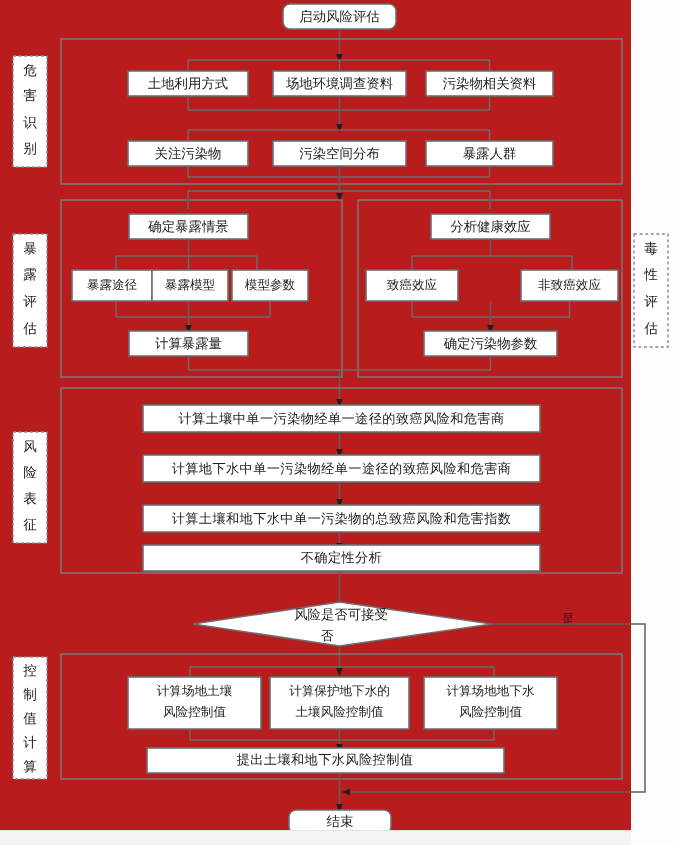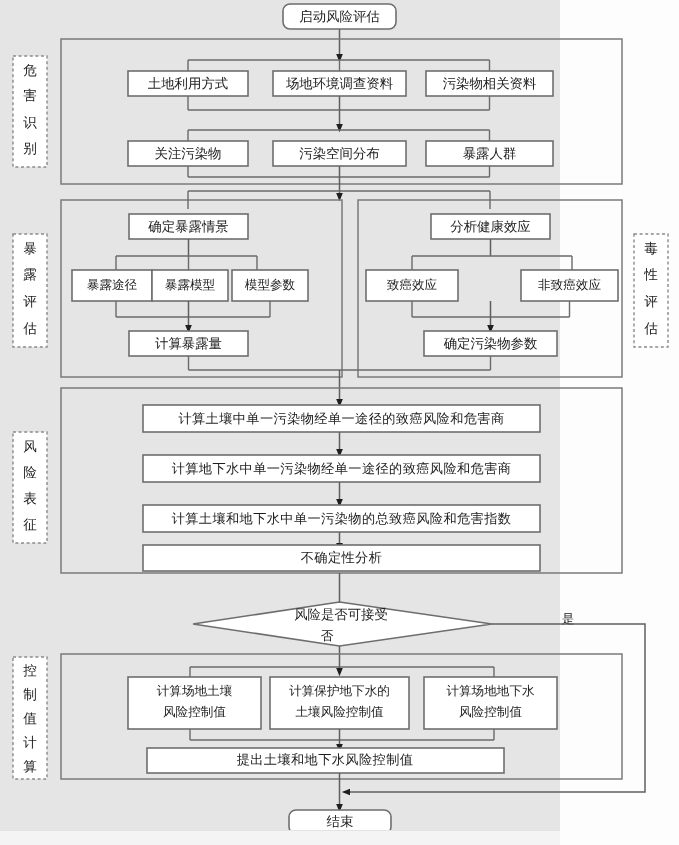--- a/index.html
+++ b/index.html
@@ -1,21 +1,21 @@
 <!DOCTYPE html>
 <html><head>
 <meta charset="utf-8">
 <style>
   html,body{margin:0;padding:0;background:#ffffff;}
   body{
     width:679px;height:845px;overflow:hidden;
     font-family:"Liberation Serif","DejaVu Serif",serif;
     background:#fdfdfd;
   }
-  #stage{position:relative;width:560px;height:845px;background:#e5e5e5;}
+  #stage{position:relative;width:631px;height:845px;background:#b91c1c;}
   #stage::after{
     content:"";position:absolute;left:0;right:0;bottom:0;height:14px;
     background:#f4f4f4;border-top:1px solid #e3e3e3;
   }
   svg{position:absolute;left:0;top:0;}
   .node-rect{fill:#ffffff;stroke:#6e6e6e;stroke-width:1.6;}
   .node-rect-round{fill:#ffffff;stroke:#6e6e6e;stroke-width:1.6;}
   .group-rect{fill:none;stroke:#7a7a7a;stroke-width:1.5;}
   .phase-rect{fill:#ffffff;stroke:#8a8a8a;stroke-width:1.4;stroke-dasharray:3 2.6;}
   .ln{stroke:#5f5f5f;stroke-width:1.5;fill:none;}

